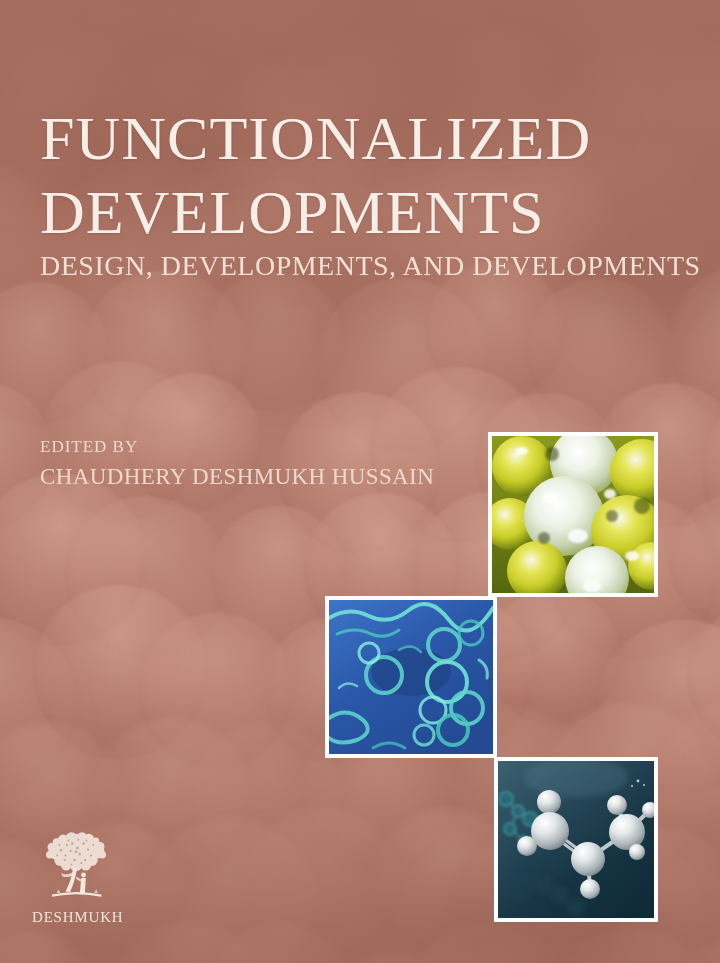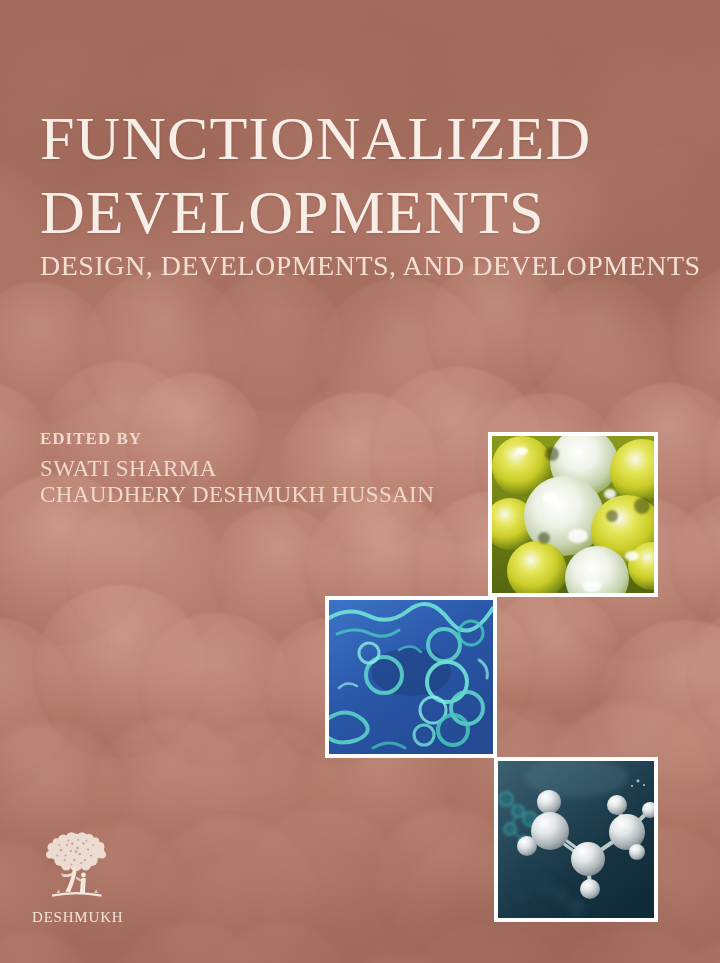--- a/index.html
+++ b/index.html
@@ -31,21 +31,21 @@
   .haze-bottom{position:absolute;inset:0;z-index:3;pointer-events:none;
     background:linear-gradient(0deg, rgba(158,102,88,.45) 0%, rgba(158,102,88,0) 16%);}
 
   
   .title{position:absolute;left:40px;top:101px;z-index:10;color:var(--title,#f7efe7);
     font-size:62px;line-height:74px;letter-spacing:1px;font-weight:400;
     text-shadow:0 1px 2px rgba(110,60,48,.25);}
   .subtitle{position:absolute;left:40px;top:250px;z-index:10;color:var(--subtitle,#f2e0d4);
     font-size:28px;letter-spacing:.5px;}
   .editors{position:absolute;left:40px;top:421px;z-index:10;color:var(--editors,#eed9cc);}
-  .edited-by{font-size:17px;letter-spacing:1px;margin:8px 0 7px 0;font-weight:bold;}
+  .edited-by{font-size:17px;letter-spacing:1px;margin:16px 0 7px 0;}
   .editor-name{display:block;font-size:23px;line-height:26px;letter-spacing:.4px;}
 
   
   .inset{position:absolute;border:4px solid var(--inset-border,#fff);box-sizing:border-box;}
   .inset svg{display:block;width:100%;height:100%;}
   #inset-beads{left:488px;top:432px;width:170px;height:165px;z-index:10;}
   #inset-micro{left:325px;top:596px;width:172px;height:162px;z-index:11;}
   #inset-molecule{left:494px;top:757px;width:164px;height:165px;z-index:12;}
 
   
@@ -144,21 +144,20 @@
   <div class="haze-bottom"></div>
 
   <div class="title">
     <div>FUNCTIONALIZED</div>
     <div>DEVELOPMENTS</div>
   </div>
   <div class="subtitle">DESIGN, DEVELOPMENTS, AND DEVELOPMENTS</div>
 
   <div class="editors">
     <div class="edited-by">EDITED BY</div>
-    <span class="editor-name">SWATI SHARMA</span>
     <span class="editor-name">CHAUDHERY DESHMUKH HUSSAIN</span>
   </div>
 
   <div class="inset" id="inset-beads">
     <svg viewBox="0 0 162 157" preserveAspectRatio="none">
       <defs>
         <linearGradient id="ybg" x1="0" y1="0" x2="0" y2="1">
           <stop offset="0" stop-color="#8a9a1c"></stop>
             <stop offset="1" stop-color="#55660f"></stop>
         </linearGradient>

